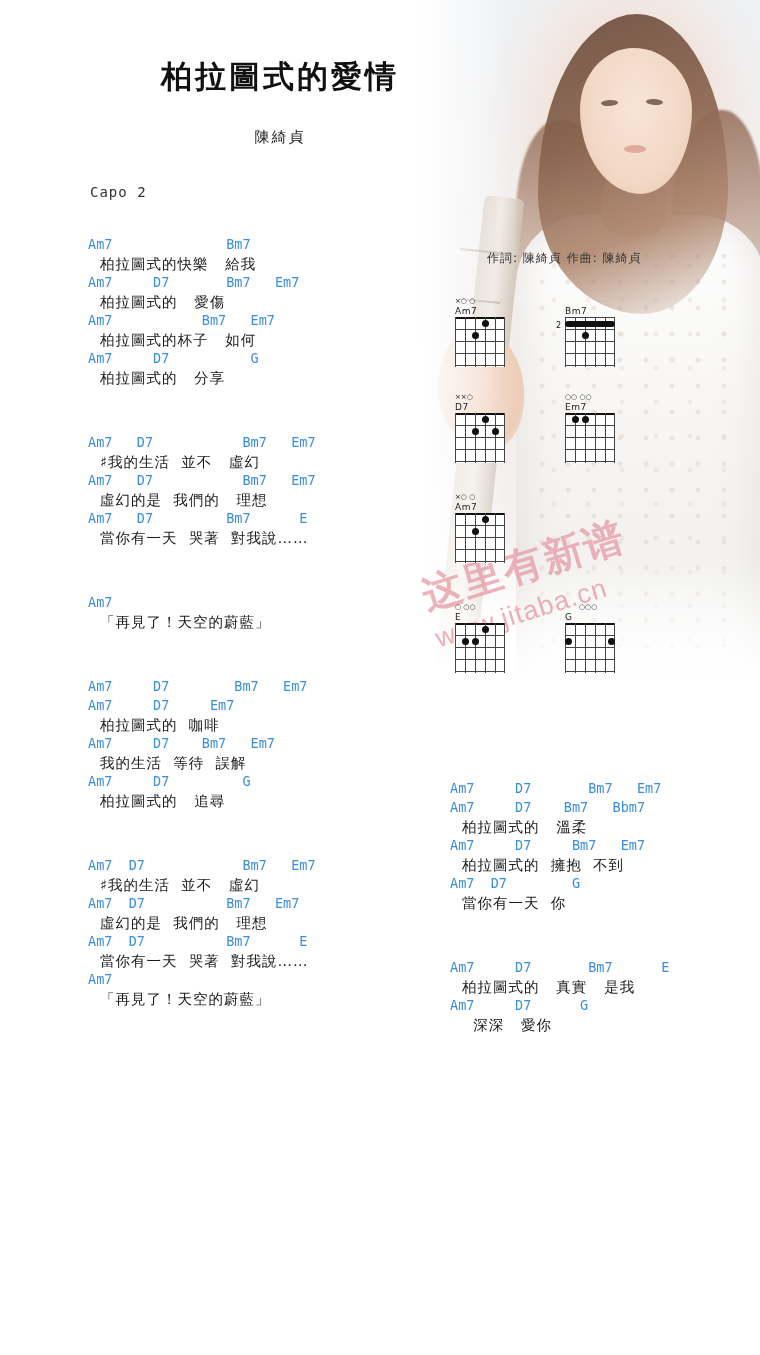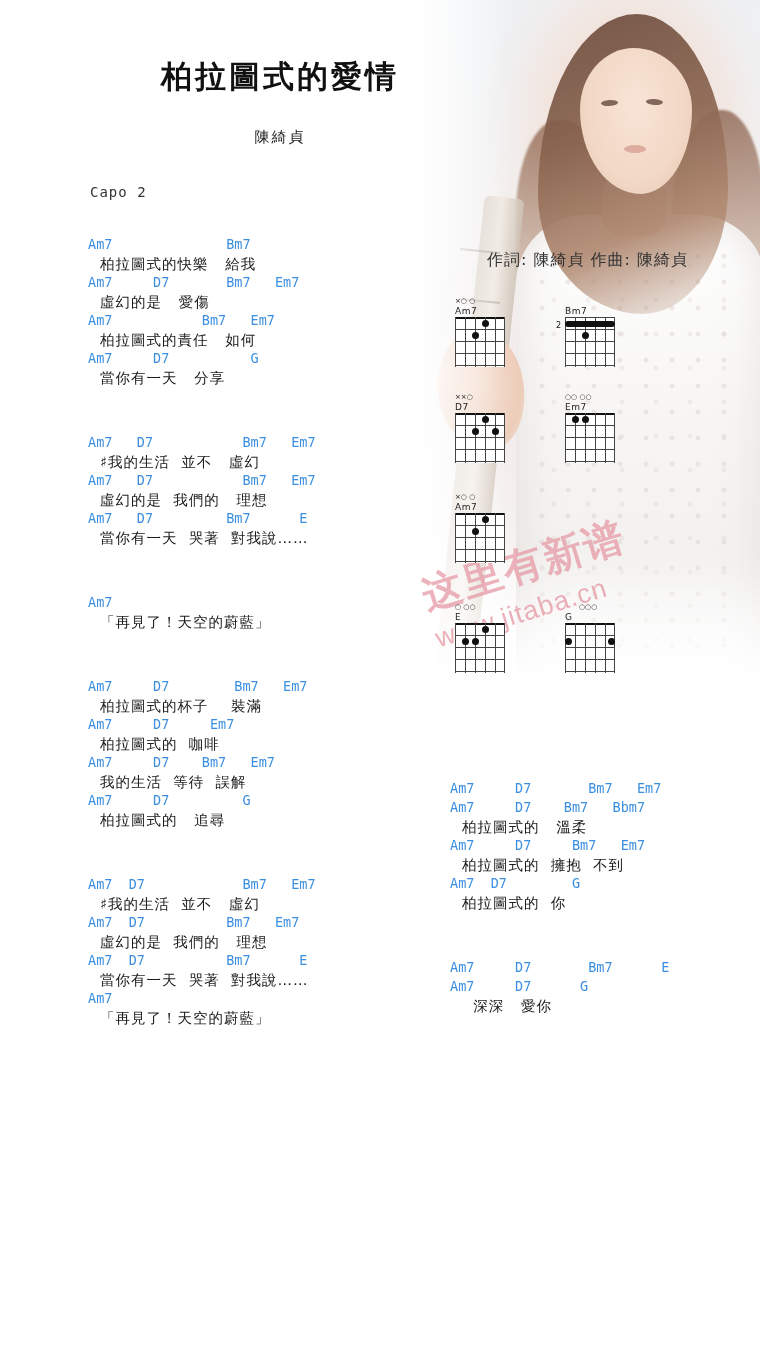--- a/index.html
+++ b/index.html
@@ -121,21 +121,21 @@
     font-size:15px;color:#222;letter-spacing:2px;
     font-family:"DejaVu Sans", sans-serif;
   }
   .capo{
     position:absolute;left:90px;top:184px;
     font-size:14px;color:#333;letter-spacing:1px;
     font-family:"DejaVu Sans Mono", monospace;
   }
   .credits{
     position:absolute;left:487px;top:250px;
-    font-size:16px;color:#333;letter-spacing:1px;
+    font-size:12px;color:#333;letter-spacing:1px;
     font-family:"DejaVu Sans", sans-serif;
   }
 
   
   .diagrams{position:absolute;left:455px;top:306px;width:190px;height:370px;}
   .chordbox{position:absolute;width:58px;}
   .chordbox .cname{
     font-size:9px;color:#222;margin-bottom:1px;letter-spacing:.5px;
     font-family:"DejaVu Sans", sans-serif;
   }
@@ -349,25 +349,25 @@
     </div>
 
   </div>
 
   <div class="col colL">
 
     <div class="block">
       <div class="chords">Am7              Bm7</div>
       <div class="lyr">柏拉圖式的快樂   給我</div>
       <div class="chords">Am7     D7       Bm7   Em7</div>
-      <div class="lyr">虛幻的是   愛傷</div>
+      <div class="lyr">柏拉圖式的   愛傷</div>
       <div class="chords">Am7           Bm7   Em7</div>
-      <div class="lyr">柏拉圖式的責任   如何</div>
+      <div class="lyr">柏拉圖式的杯子   如何</div>
       <div class="chords">Am7     D7          G</div>
-      <div class="lyr">當你有一天   分享</div>
+      <div class="lyr">柏拉圖式的   分享</div>
     </div>
 
     <div class="sp"></div>
 
     <div class="block">
       <div class="chords">Am7   D7           Bm7   Em7</div>
       <div class="lyr">♯我的生活  並不   虛幻</div>
       <div class="chords">Am7   D7           Bm7   Em7</div>
       <div class="lyr">虛幻的是  我們的   理想</div>
       <div class="chords">Am7   D7         Bm7      E</div>
@@ -378,21 +378,20 @@
 
     <div class="block">
       <div class="chords">Am7</div>
       <div class="lyr">「再見了！天空的蔚藍」</div>
     </div>
 
     <div class="sp"></div>
 
     <div class="block">
       <div class="chords">Am7     D7        Bm7   Em7</div>
-      <div class="lyr">柏拉圖式的杯子    裝滿</div>
       <div class="chords">Am7     D7     Em7</div>
       <div class="lyr">柏拉圖式的  咖啡</div>
       <div class="chords">Am7     D7    Bm7   Em7</div>
       <div class="lyr">我的生活  等待  誤解</div>
       <div class="chords">Am7     D7         G</div>
       <div class="lyr">柏拉圖式的   追尋</div>
     </div>
 
     <div class="sp"></div>
 
@@ -411,26 +410,27 @@
 
   <div class="col colR">
 
     <div class="block">
       <div class="chords">Am7     D7       Bm7   Em7</div>
       <div class="chords">Am7     D7    Bm7   Bbm7</div>
       <div class="lyr">柏拉圖式的   溫柔</div>
       <div class="chords">Am7     D7     Bm7   Em7</div>
       <div class="lyr">柏拉圖式的  擁抱  不到</div>
       <div class="chords">Am7  D7        G</div>
-      <div class="lyr">柏拉圖式的  你</div>
+      <div class="lyr">當你有一天  你</div>
     </div>
 
     <div class="sp"></div>
 
     <div class="block">
       <div class="chords">Am7     D7       Bm7      E</div>
+      <div class="lyr">柏拉圖式的   真實   是我</div>
       <div class="chords">Am7     D7      G</div>
       <div class="lyr">  深深   愛你</div>
     </div>
 
   </div>
 
 </div>
 
 </body></html>

